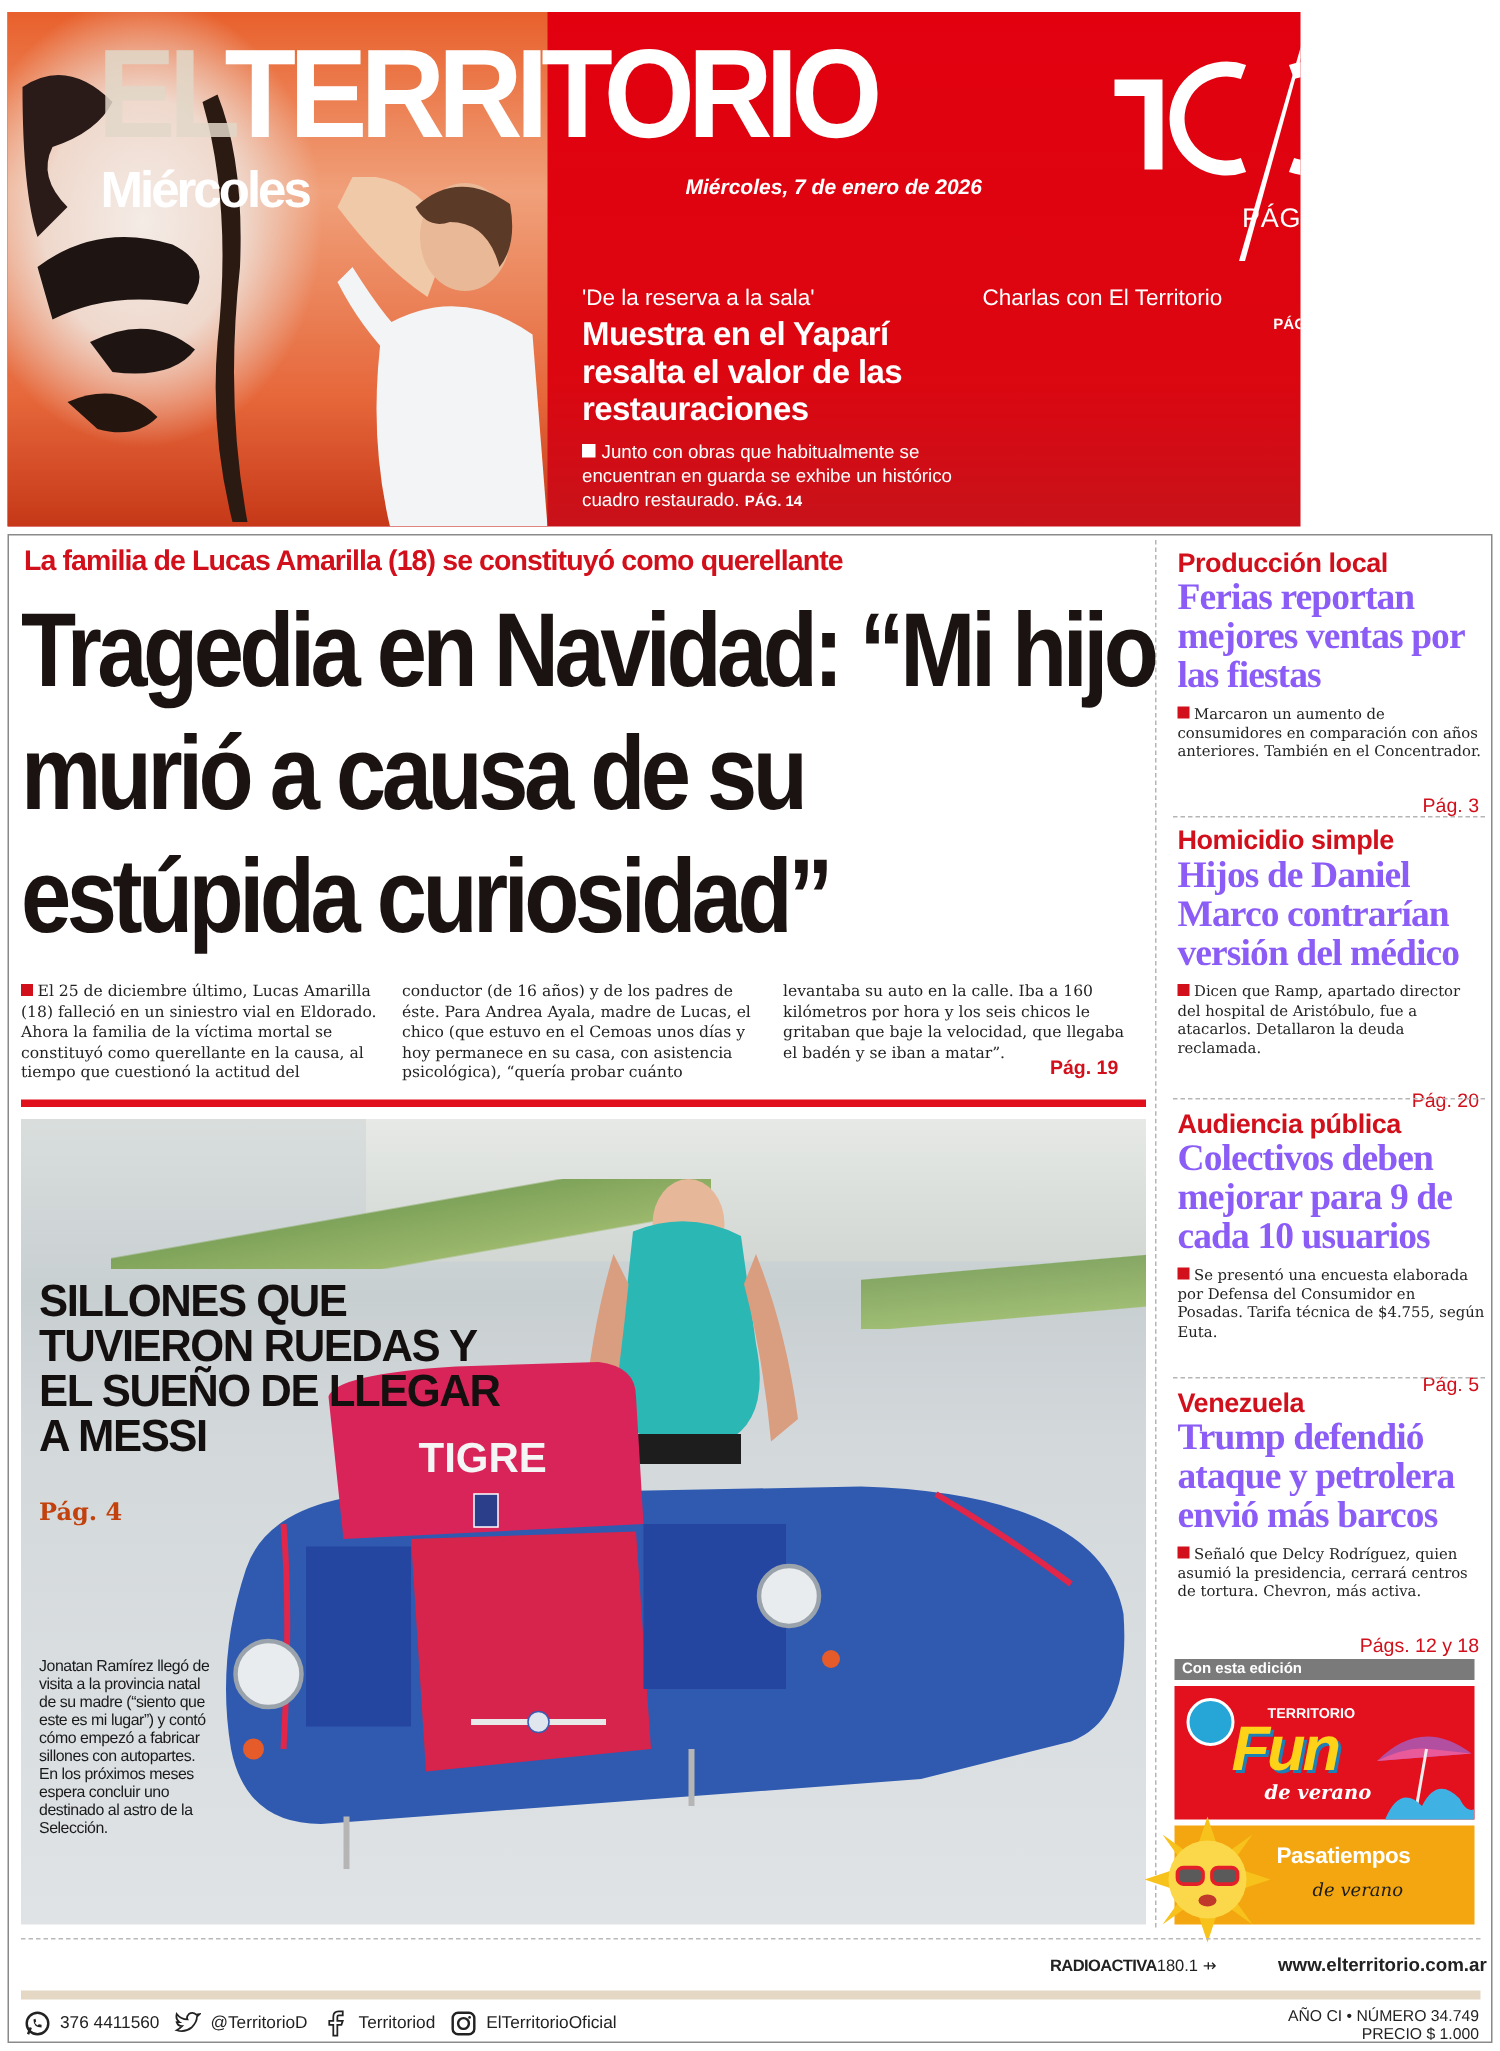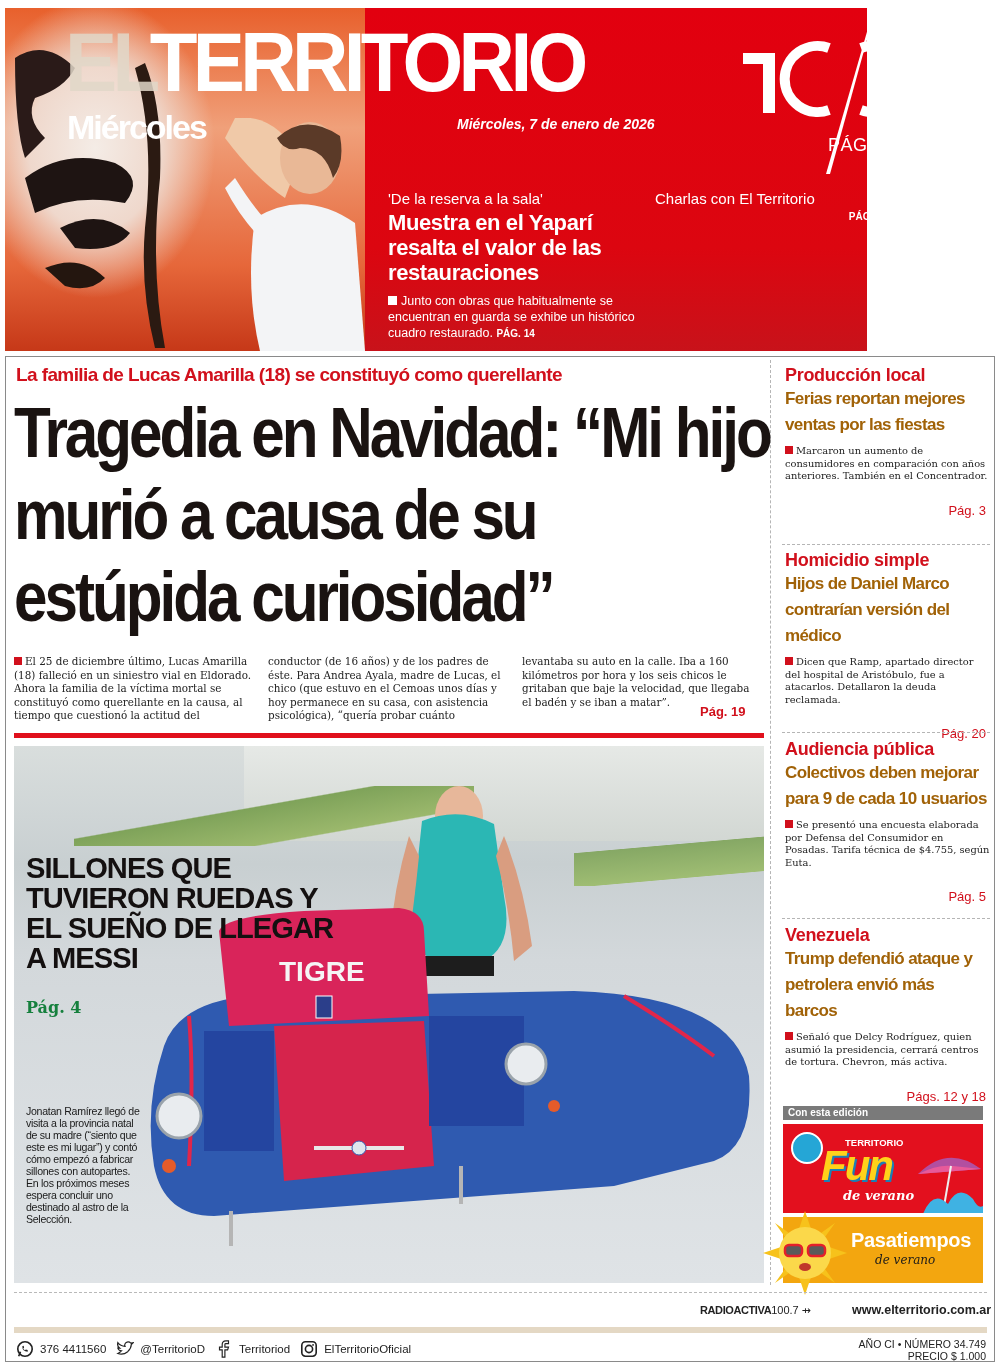--- a/index.html
+++ b/index.html
@@ -87,30 +87,30 @@
   }
   .photo-bg-building { position: absolute; left: 230px; top: 0; width: 520px; height: 95px; background: linear-gradient(180deg,#e6e9e6,#d2d7d3); }
   .photo-grass { position: absolute; left: 60px; top: 40px; width: 400px; height: 60px; background: linear-gradient(170deg, transparent 40%, #7fa35a 41%, #9bb86c 70%, transparent 71%); }
   .photo-grass2 { position: absolute; left: 560px; top: 80px; width: 190px; height: 60px; background: linear-gradient(175deg, transparent 35%, #86a865 36%, #9fbd73 80%, transparent 81%); }
   .photo-svg { position: absolute; left: 0; top: 0; width: 750px; height: 537px; }
   .photo-title {
     position: absolute; left: 26px; top: 853px; width: 340px;
     font-weight: 700; font-size: 30px; line-height: 30px; letter-spacing: -1px; color: #141010;
     transform: scaleX(0.97); transform-origin: left;
   }
-  .photo-pg { position: absolute; left: 26px; top: 998px; color: #15803d; font-family: "DejaVu Serif", serif; font-weight: 700; font-size: 16px; }
+  .photo-pg { position: absolute; left: 26px; top: 998px; color: #c2410c; font-family: "DejaVu Serif", serif; font-weight: 700; font-size: 16px; }
   .photo-caption {
     position: absolute; left: 26px; top: 1105px; width: 115px;
     font-size: 10.6px; line-height: 12px; color: #1a1a1a; letter-spacing: -0.3px;
   }
 
   
   .side-story { position: absolute; left: 785px; width: 205px; }
   .side-story .kicker { color: #d1101c; font-weight: 700; font-size: 18px; letter-spacing: -0.3px; line-height: 20px; }
-  .side-story .head { font-weight: 700; font-size: 17px; line-height: 26px; letter-spacing: -0.6px; color: #a16207; margin-top: 1px; }
+  .side-story .head { font-weight: 700; font-size: 25px; line-height: 26px; letter-spacing: -0.6px; color: #8b5cf6; margin-top: 1px; font-family: Liberation Serif, serif; }
   .side-story .deck { font-family: "DejaVu Serif", serif; font-size: 9.9px; line-height: 12.6px; color: #222; margin-top: 7px; }
   .side-story .deck .sq { display: inline-block; width: 8px; height: 8px; background: #d1101c; margin-right: 3px; }
   .side-story .pg { color: #d1101c; font-weight: 400; font-size: 13px; text-align: right; margin-top: 20px; padding-right: 4px; }
   .side-sep { position: absolute; left: 782px; width: 208px; height: 0; border-top: 1px dashed #b5b5b5; }
   .s1 { top: 365px; } .s2 { top: 550px; } .s3 { top: 739px; } .s4 { top: 925px; }
 
   
   .supp-label {
     position: absolute; left: 783px; top: 1106px; width: 200px; height: 14px;
     background: #7a7a7a; color: #fff; font-size: 10px; font-weight: 700; padding-left: 5px; line-height: 14px;
@@ -119,21 +119,21 @@
     position: absolute; left: 783px; top: 1124px; width: 200px; height: 89px; background: #e3101e; overflow: hidden;
   }
   .supp-past {
     position: absolute; left: 783px; top: 1217px; width: 200px; height: 66px; background: #f3a60f; overflow: visible;
   }
   .fun-brand { position: absolute; left: 62px; top: 13px; color: #fff; font-weight: 700; font-size: 9.5px; }
   .fun-word { position: absolute; left: 38px; top: 18px; color: #ffd21a; font-weight: 700; font-size: 42px; letter-spacing: -2px; text-shadow: 2px 2px 0 #1c7fb5; font-style: italic; }
   .fun-sub { position: absolute; left: 60px; top: 64px; color: #fff; font-family: "DejaVu Serif", serif; font-style: italic; font-weight: 700; font-size: 13px; }
   .fun-logo { position: absolute; left: 8px; top: 8px; width: 32px; height: 32px; border-radius: 50%; background: #25a6d6; border: 2px solid #fff; }
   .fun-umbrella { position: absolute; left: 130px; top: 20px; width: 70px; height: 70px; }
-  .past-title { position: absolute; left: 68px; top: 12px; color: #fff; font-weight: 700; font-size: 20px; letter-spacing: -0.3px; }
+  .past-title { position: absolute; left: 68px; top: 12px; color: #fff; font-weight: 700; font-size: 15px; letter-spacing: -0.3px; }
   .past-sub { position: absolute; left: 92px; top: 36px; color: #1b1b1b; font-family: "DejaVu Serif", serif; font-style: italic; font-size: 12px; }
   .sun { position: absolute; left: -20px; top: -6px; width: 84px; height: 84px; }
 
   
   .footer-dash { position: absolute; left: 14px; top: 1292px; width: 973px; border-top: 1px dashed #b9b9b9; }
   .footer-social { position: absolute; left: 16px; top: 1303px; display: flex; align-items: center; gap: 6px; font-size: 11.5px; color: #222; margin-top: 37px; }
   .footer-social .ico { width: 18px; height: 18px; display: inline-block; }
   .footer-social .txt { margin-right: 4px; }
   .footer-radio { position: absolute; left: 700px; top: 1304px; font-size: 11px; color: #222; }
   .footer-radio b { font-weight: 900; letter-spacing: -0.4px; }
@@ -336,20 +336,20 @@
     </svg>
   <span class="txt">Territoriod</span>
   <svg class="ico" viewBox="0 0 20 20">
       <rect x="2" y="2" width="16" height="16" rx="4" fill="none" stroke="#222" stroke-width="1.8"></rect>
       <circle cx="10" cy="10" r="4" fill="none" stroke="#222" stroke-width="1.8"></circle>
       <circle cx="14.5" cy="5.5" r="1" fill="#222"></circle>
     </svg>
   <span class="txt">ElTerritorioOficial</span>
 </div>
 <div class="footer-radio">
-  <b>RADIOACTIVA</b><span class="freq">100.7</span><span> ⇸</span>
+  <b>RADIOACTIVA</b><span class="freq">180.1</span><span> ⇸</span>
 </div>
 <div class="footer-url">www.elterritorio.com.ar</div>
 <div class="footer-bar"></div>
 <div class="footer-issue">
   <div>AÑO CI • NÚMERO 34.749</div>
   <div>PRECIO $ 1.000</div>
 </div>
 
 </body></html>

